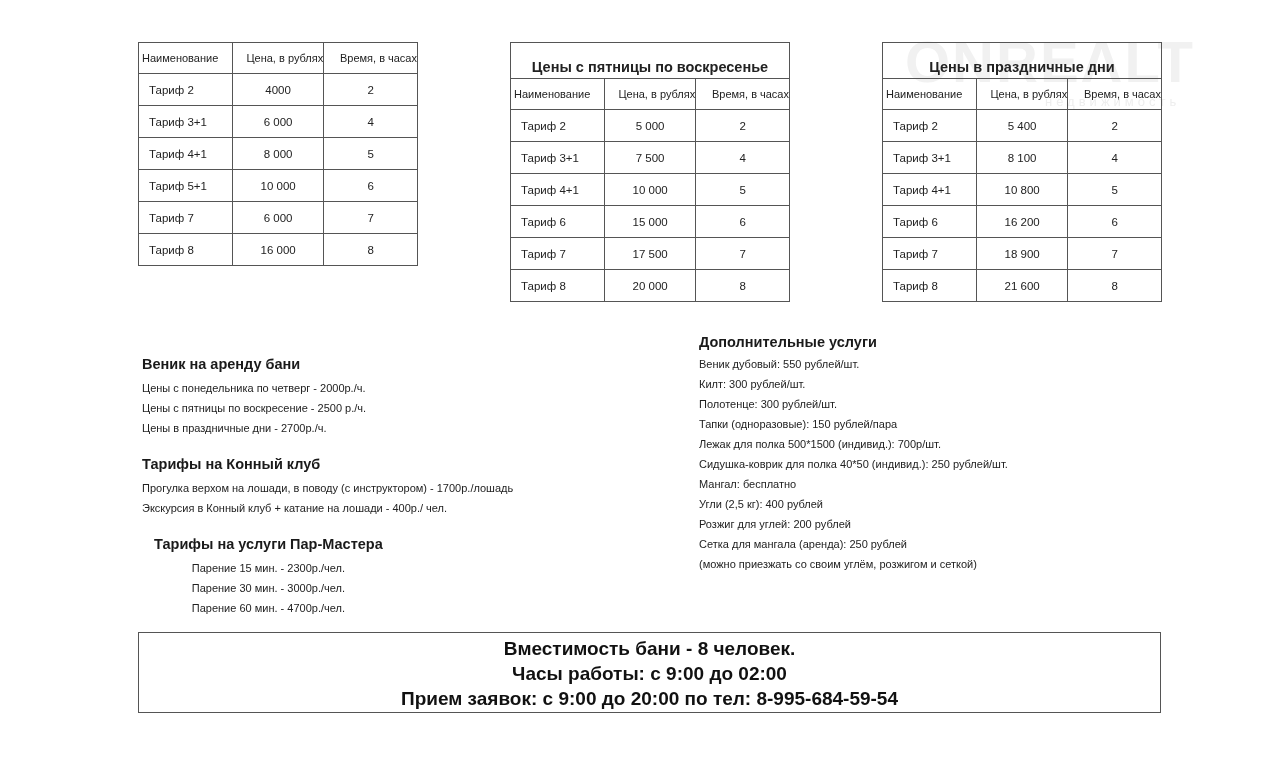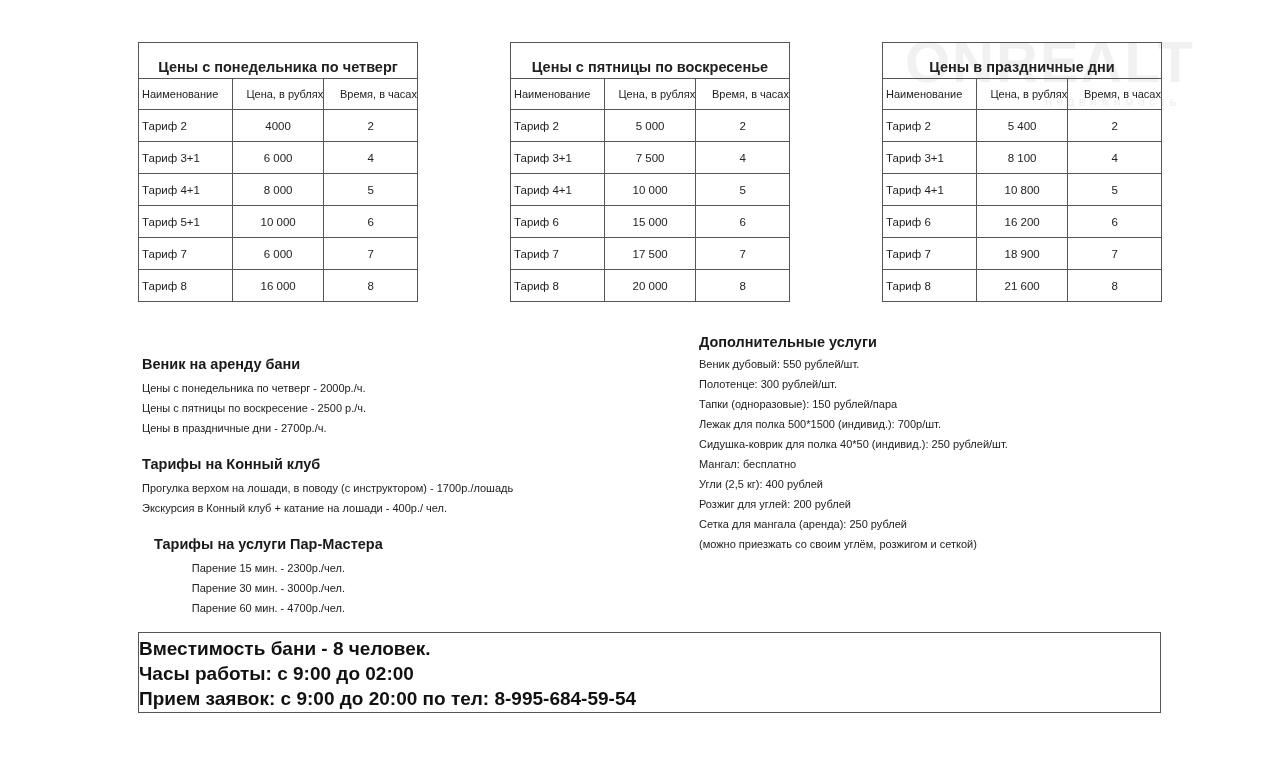--- a/index.html
+++ b/index.html
@@ -7,54 +7,51 @@
          font-family: "Liberation Sans", "DejaVu Sans", sans-serif; color: #1a1a1a; }
   .watermark { position: absolute; left: 905px; top: 28px; width: 350px; height: 90px;
                color: #f1f1f1; font-weight: bold; font-size: 58px; letter-spacing: 2px; z-index: 0; }
   .watermark .sub { position: absolute; left: 140px; top: 66px; font-size: 13px; letter-spacing: 4px; color: #eeeeee; font-weight: normal; }
   .price-table { position: absolute; border-collapse: collapse; background: transparent; z-index: 1; }
   .price-table td, .price-table th { border: 1.5px solid #555; padding: 0; font-size: 11.5px; color: #222; }
   .price-table .ttl { height: 32px; font-size: 14.5px; font-weight: bold; text-align: center; vertical-align: bottom; padding-bottom: 3px; border-bottom: 1.5px solid #555; }
   .price-table .hdr { height: 30px; font-weight: normal; font-size: 11px; text-align: right; white-space: nowrap; }
   .price-table .hdr.first { text-align: left; padding-left: 3px; }
   .price-table td { height: 31px; }
-  .price-table td.name { text-align: left; padding-left: 3px; }
+  .price-table td.name { text-align: left; padding-left: 10px; }
   .price-table td.num { text-align: center; }
   #tbl-weekday { left: 138px; top: 42px; width: 280px; }
   #tbl-weekend { left: 510px; top: 42px; width: 280px; }
   #tbl-holiday { left: 882px; top: 42px; width: 280px; }
   .c1 { width: 92px; } .c2 { width: 92px; } .c3 { width: 95px; }
 
   .section { position: absolute; z-index: 1; }
   .section h3 { margin: 0 0 6px 0; font-size: 14.5px; font-weight: bold; color: #1a1a1a; }
   .section .line { font-size: 11px; height: 20px; line-height: 20px; color: #222; white-space: nowrap; }
   #sec-bath { left: 142px; top: 356px; }
   #sec-horse { left: 142px; top: 456px; }
   #sec-master { left: 154px; top: 536px; text-align: center; }
   #sec-extra { left: 699px; top: 334px; }
   #sec-extra h3 { margin-bottom: 4px; }
 
   .info-box { position: absolute; left: 138px; top: 632px; width: 1021px; height: 79px;
-              border: 1.5px solid #555; text-align: left; z-index: 1; }
+              border: 1.5px solid #555; text-align: center; z-index: 1; }
   .info-box .l { font-size: 19px; font-weight: bold; line-height: 25px; color: #111; }
   .info-box .l:first-child { margin-top: 3px; }
 </style>
 </head>
 <body>
 
 <div class="watermark">
   <span>ONREALT</span>
   <span class="sub">недвижимость</span>
 </div>
 
 <table class="price-table" id="tbl-weekday">
   <tbody>
-      <tr>
-        <th class="ttl" colspan="3">Цены с понедельника по четверг</th>
-      </tr>
   <tr>
     <th class="hdr first c1">Наименование</th>
     <th class="hdr c2">Цена, в рублях</th>
     <th class="hdr c3">Время, в часах</th>
   </tr>
   <tr>
         <td class="name">Тариф 2</td>
         <td class="num">4000</td>
         <td class="num">2</td>
       </tr>
@@ -188,20 +185,21 @@
 <div class="section" id="sec-master">
   <h3>Тарифы на услуги Пар-Мастера</h3>
   <div class="line">Парение 15 мин. - 2300р./чел.</div>
   <div class="line">Парение 30 мин. - 3000р./чел.</div>
   <div class="line">Парение 60 мин. - 4700р./чел.</div>
 </div>
 
 <div class="section" id="sec-extra">
   <h3>Дополнительные услуги</h3>
   <div class="line">Веник дубовый: 550 рублей/шт.</div>
+  <div class="line">Килт: 300 рублей/шт.</div>
   <div class="line">Полотенце: 300 рублей/шт.</div>
   <div class="line">Тапки (одноразовые): 150 рублей/пара</div>
   <div class="line">Лежак для полка 500*1500 (индивид.): 700р/шт.</div>
   <div class="line">Сидушка-коврик для полка 40*50 (индивид.): 250 рублей/шт.</div>
   <div class="line">Мангал: бесплатно</div>
   <div class="line">Угли (2,5 кг): 400 рублей</div>
   <div class="line">Розжиг для углей: 200 рублей</div>
   <div class="line">Сетка для мангала (аренда): 250 рублей</div>
   <div class="line">(можно приезжать со своим углём, розжигом и сеткой)</div>
 </div>

